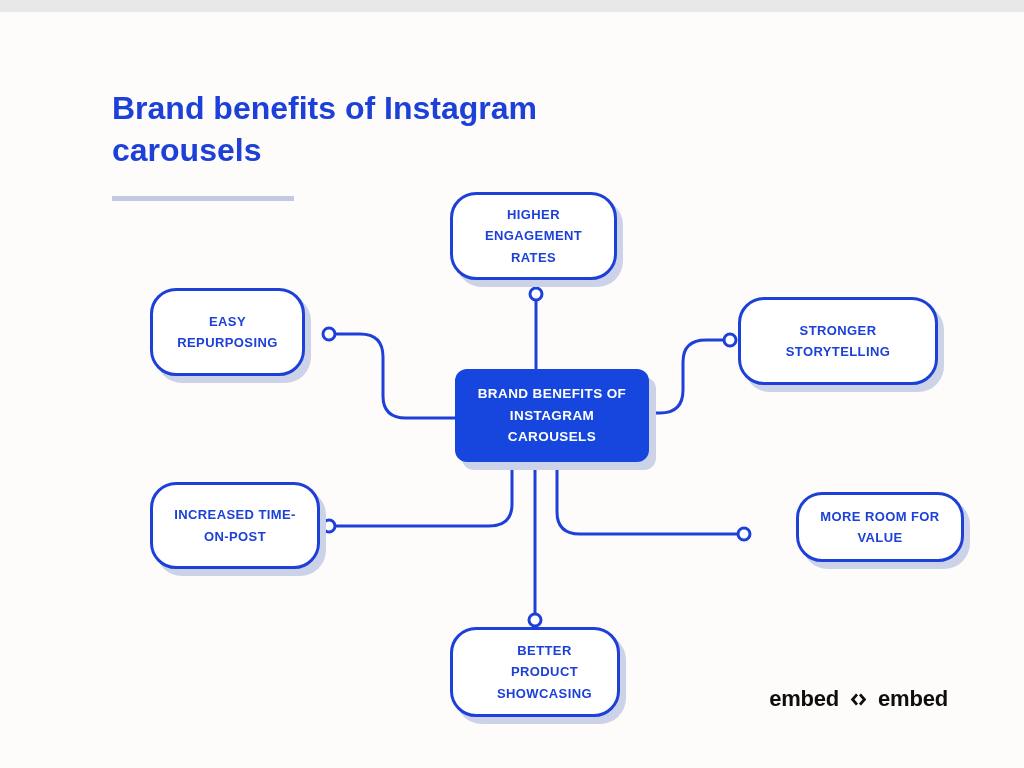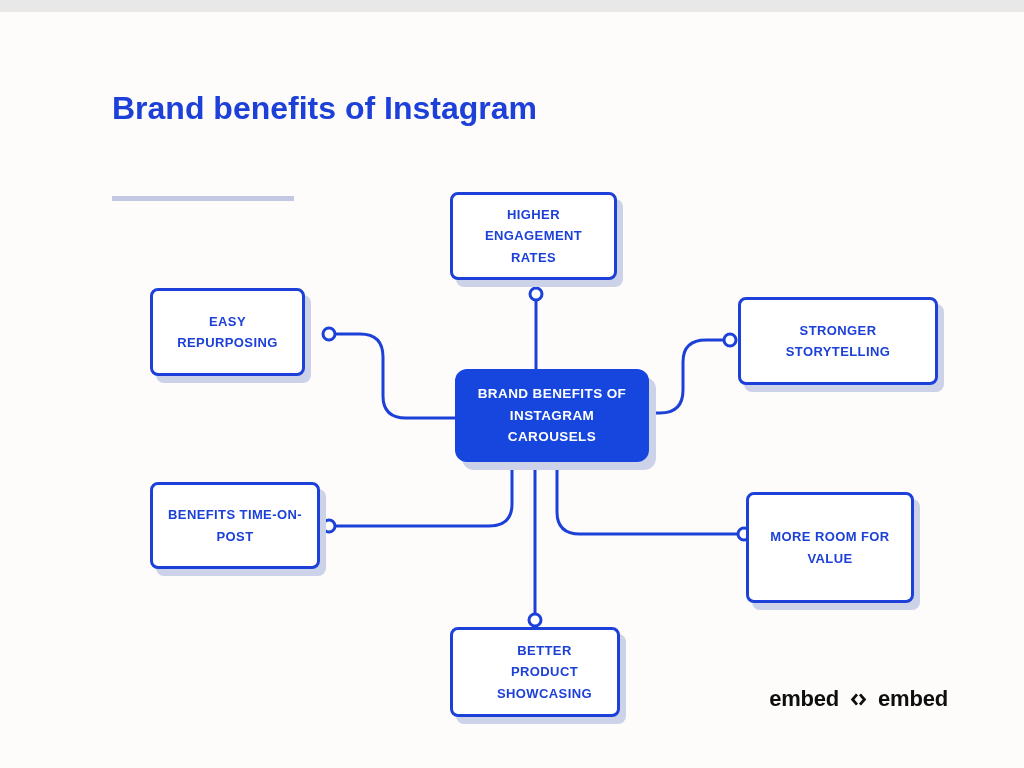--- a/index.html
+++ b/index.html
@@ -23,50 +23,51 @@
   .title span{display:block;}
   .title-underline{
     position:absolute;left:112px;top:184px;width:182px;height:5px;
     background:var(--underline);
   }
   .connectors{position:absolute;left:0;top:0;pointer-events:none;}
   .connectors path{stroke:var(--primary-blue);stroke-width:3;fill:none;}
   .connectors circle{stroke:var(--primary-blue);stroke-width:3;fill:#ffffff;}
   .node{
     position:absolute;background:#ffffff;border:3px solid var(--primary-blue);
-    border-radius:8px;box-shadow:6px 7px 0 var(--shadow);
+    border-radius:26px;box-shadow:6px 7px 0 var(--shadow);
     display:flex;align-items:center;justify-content:center;text-align:center;
     color:var(--primary-blue);font-weight:700;font-size:13px;line-height:1.65;
     letter-spacing:0.4px;padding:8px 13px;
   }
   .node-top{left:450px;top:180px;width:167px;height:88px;}
   .node-upper-left{left:150px;top:276px;width:155px;height:88px;text-align:center;}
   .node-upper-right{left:738px;top:285px;width:200px;height:88px;}
   .node-lower-left{left:150px;top:470px;width:170px;height:87px;}
-  .node-lower-right{left:746px;top:480px;width:168px;height:111px;}
+  .node-lower-right{left:796px;top:480px;width:168px;height:70px;}
   .node-bottom{left:450px;top:615px;width:170px;height:90px;padding-left:32px;}
   .node-center{
     left:455px;top:357px;width:194px;height:93px;
     background:var(--center-fill);color:#ffffff;border:none;border-radius:12px;
     box-shadow:7px 8px 0 var(--shadow);font-size:13.5px;line-height:1.6;
   }
   .logo{
     position:absolute;right:76px;top:672px;height:30px;
     display:flex;align-items:center;gap:12px;
     color:var(--logo-black);font-weight:800;font-size:22px;letter-spacing:-0.2px;
   }
   .logo .glyph{display:flex;align-items:center;margin:0 -1px;}
 </style>
 </head>
 <body>
 
 <div class="canvas">
 
   <h1 class="title">
     <span>Brand benefits of Instagram</span>
+    <span>carousels</span>
   </h1>
   <div class="title-underline"></div>
 
   <svg class="connectors" width="1024" height="768" viewBox="0 0 1024 768">
 
     <g>
       <path d="M 536 357 L 536 289"></path>
       <circle cx="536" cy="282" r="6"></circle>
     </g>
 
@@ -106,21 +107,21 @@
 
   <div class="node node-upper-right">
     <span>STRONGER STORYTELLING</span>
   </div>
 
   <div class="node node-center">
     <span>BRAND BENEFITS OF INSTAGRAM CAROUSELS</span>
   </div>
 
   <div class="node node-lower-left">
-    <span>BENEFITS TIME-ON-POST</span>
+    <span>INCREASED TIME-ON-POST</span>
   </div>
 
   <div class="node node-lower-right">
     <span>MORE ROOM FOR VALUE</span>
   </div>
 
   <div class="node node-bottom">
     <span>BETTER PRODUCT SHOWCASING</span>
   </div>
 

